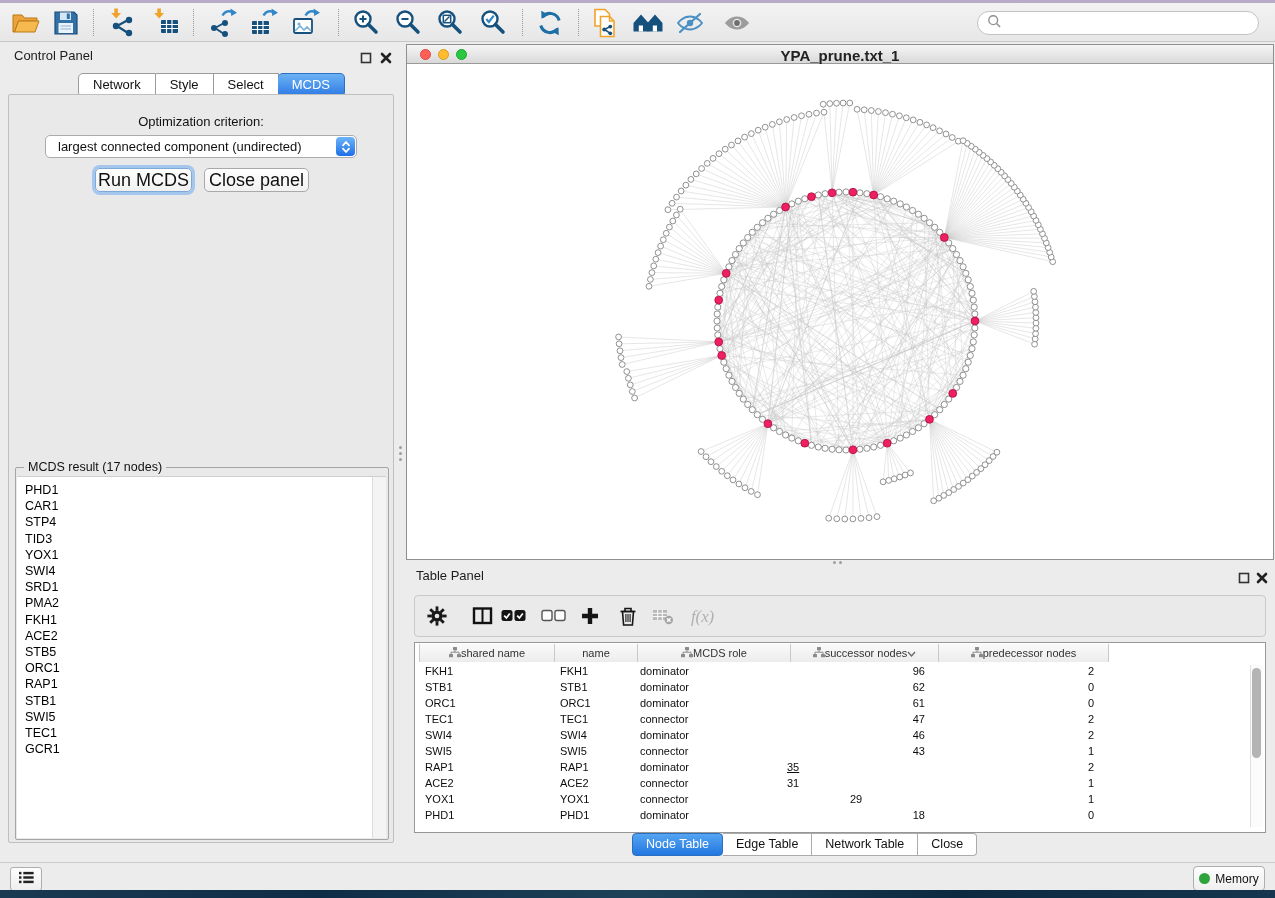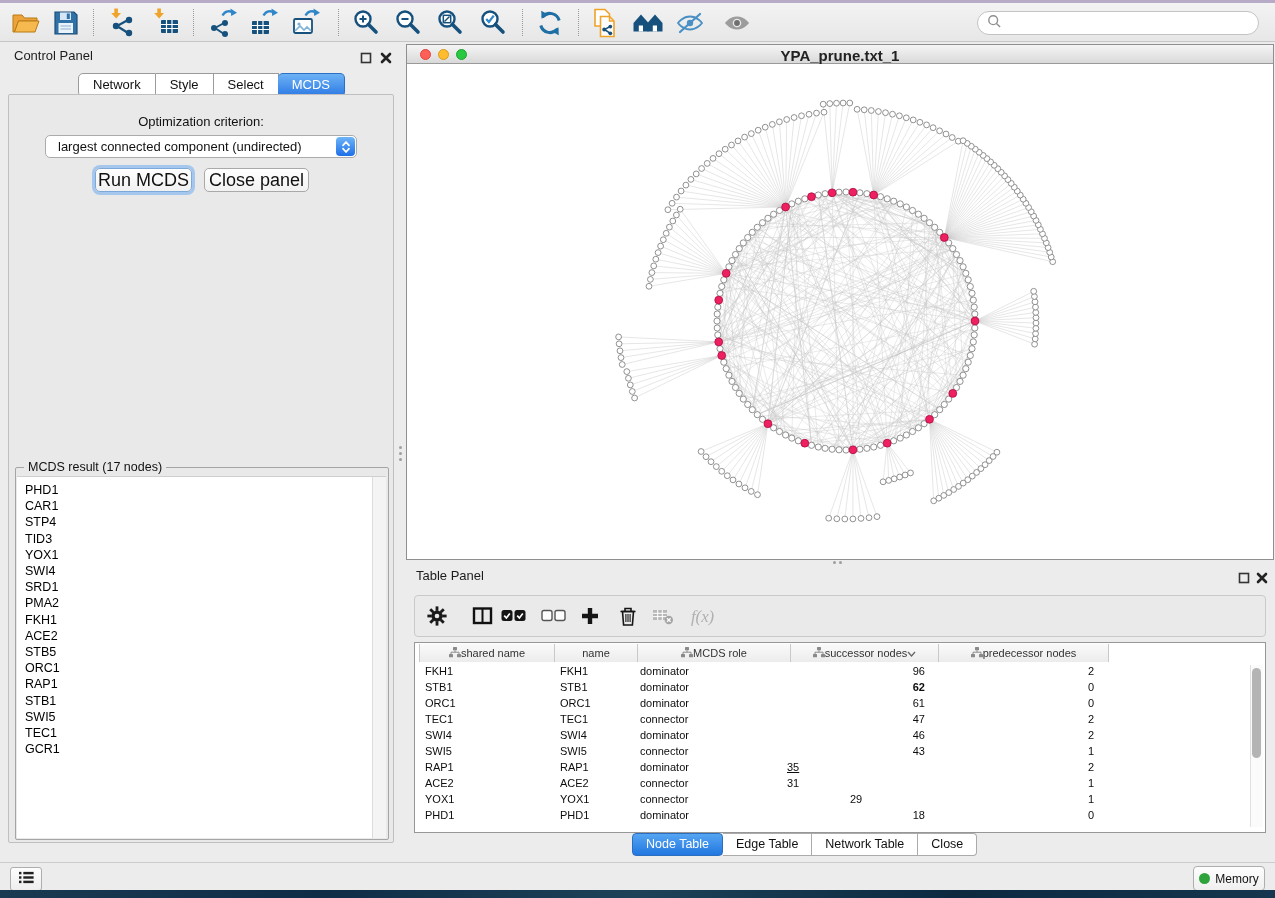--- a/index.html
+++ b/index.html
@@ -1100,21 +1100,21 @@
       <div class="tc" style="width: 136px; padding-left: 10px;">FKH1</div>
       <div class="tc" style="width: 83px; padding-left: 9px;">FKH1</div>
       <div class="tc" style="width: 153px; padding-left: 6px;">dominator</div>
       <div class="tc" style="width: 148px; text-align: right; padding-right: 10px;">96</div>
       <div class="tc" style="width: 170px; text-align: right; padding-right: 11px;">2</div>
     </div>
     <div class="trow">
       <div class="tc" style="width: 136px; padding-left: 10px;">STB1</div>
       <div class="tc" style="width: 83px; padding-left: 9px;">STB1</div>
       <div class="tc" style="width: 153px; padding-left: 6px;">dominator</div>
-      <div class="tc" style="width: 148px; text-align: right; padding-right: 10px; font-weight: bold;">62</div>
+      <div class="tc" style="width: 148px; text-align: right; padding-right: 10px;">62</div>
       <div class="tc" style="width: 170px; text-align: right; padding-right: 11px;">0</div>
     </div>
     <div class="trow">
       <div class="tc" style="width: 136px; padding-left: 10px;">ORC1</div>
       <div class="tc" style="width: 83px; padding-left: 9px;">ORC1</div>
       <div class="tc" style="width: 153px; padding-left: 6px;">dominator</div>
       <div class="tc" style="width: 148px; text-align: right; padding-right: 10px;">61</div>
       <div class="tc" style="width: 170px; text-align: right; padding-right: 11px;">0</div>
     </div>
     <div class="trow">

